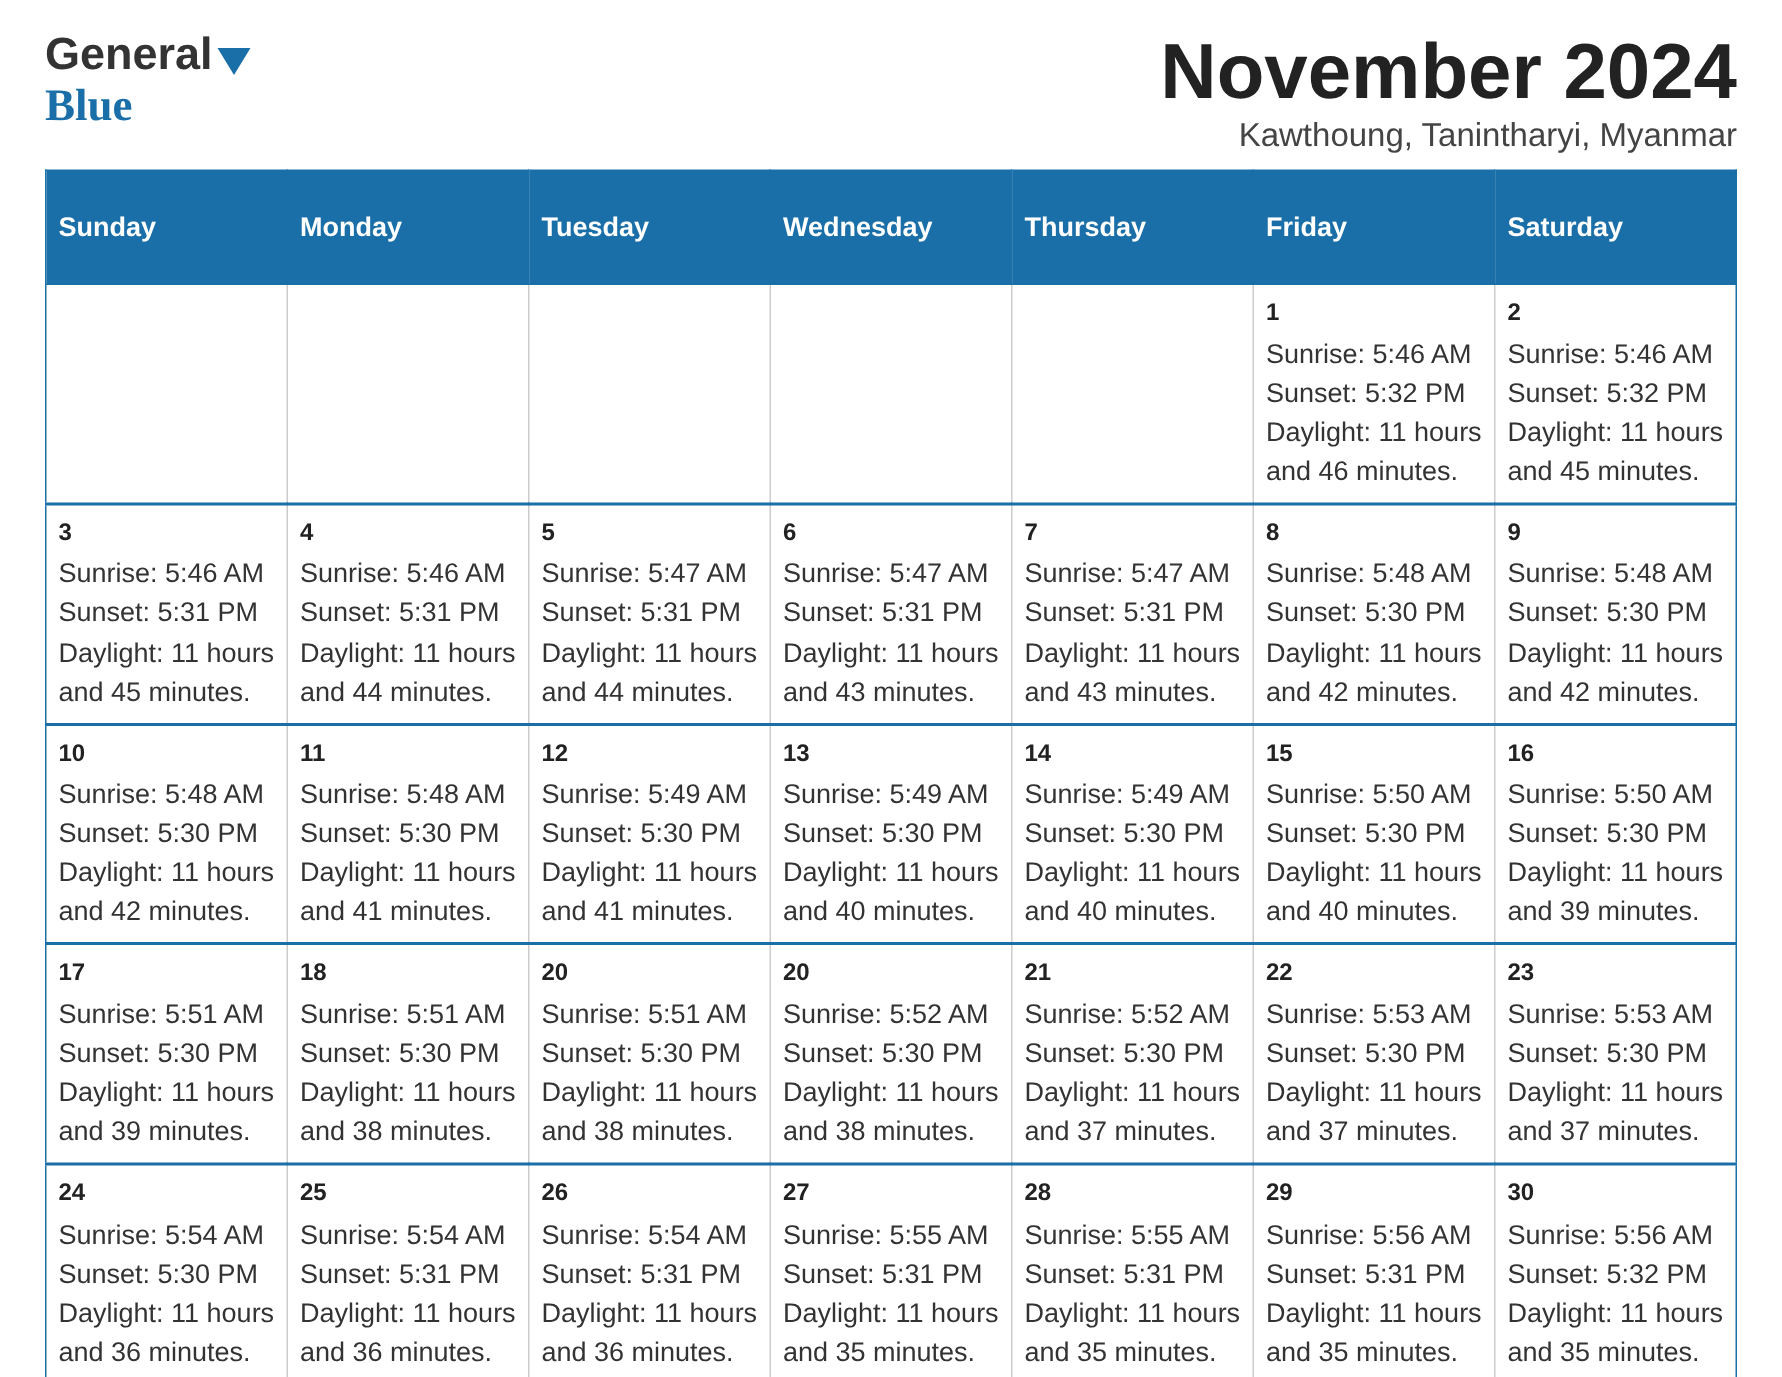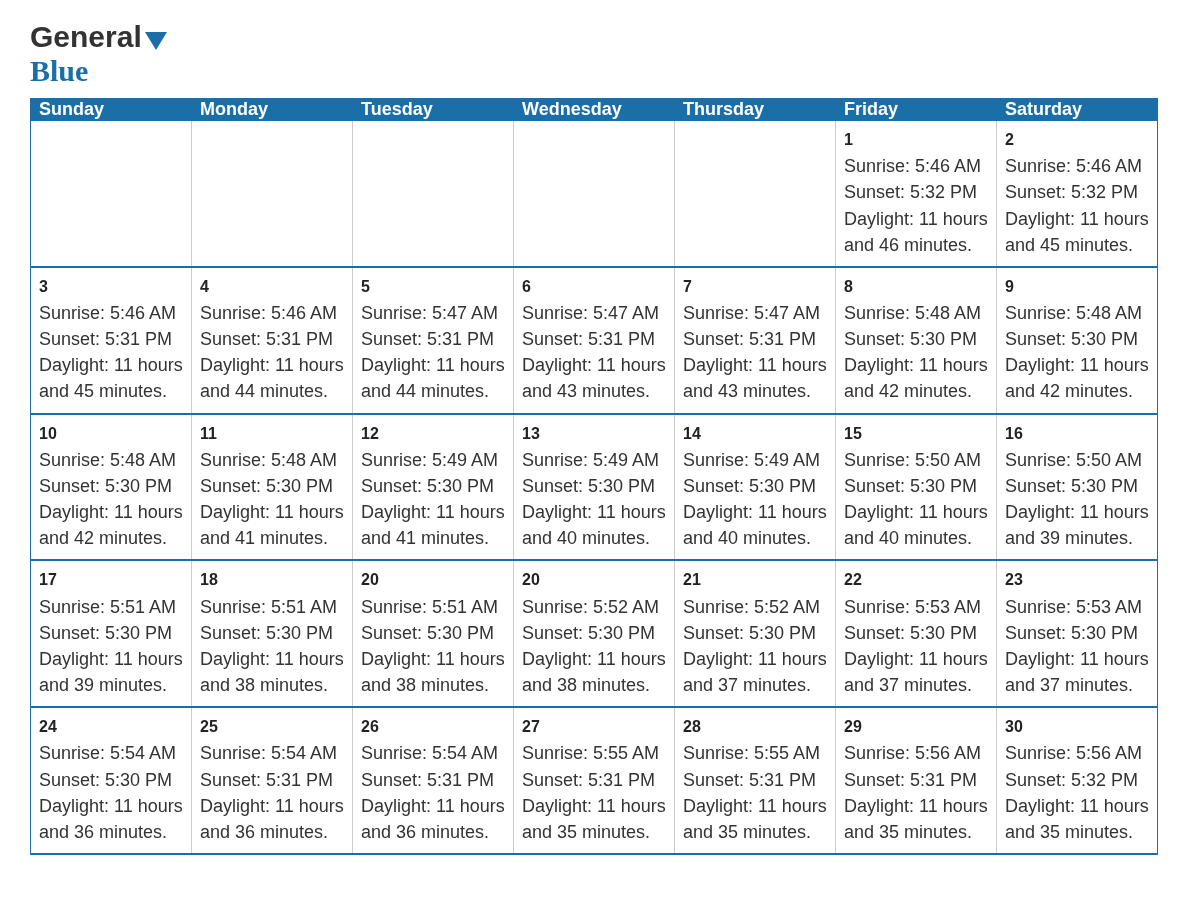--- a/index.html
+++ b/index.html
@@ -34,21 +34,21 @@
     .calendar {
       width: 100%;
       border-collapse: collapse;
       margin-top: 10px;
     }
     .calendar thead tr {
       background-color: #1a6fa8;
       color: #fff;
     }
     .calendar thead th {
-      padding: 0 8px;
+      padding: 27px 8px;
       font-size: 18px;
       font-weight: bold;
       text-align: left;
       border: 1px solid #1a6fa8;
     }
     .calendar tbody tr {
       border-bottom: 2px solid #1a6fa8;
     }
     .calendar tbody td {
       vertical-align: top;
@@ -116,20 +116,24 @@
 <div class="header">
   <div class="logo-wrapper">
     <div class="logo-row">
       <span class="logo-text-general">General</span>
       <span class="logo-arrow"></span>
     </div>
     <div>
       <span class="logo-text-blue">Blue</span>
     </div>
   </div>
+  <div class="title-block">
+    <h1>November 2024</h1>
+    <h2>Kawthoung, Tanintharyi, Myanmar</h2>
+  </div>
 </div>
 
 <table class="calendar">
   <thead>
     <tr>
     <th>Sunday</th>
         <th>Monday</th>
         <th>Tuesday</th>
         <th>Wednesday</th>
         <th>Thursday</th>

